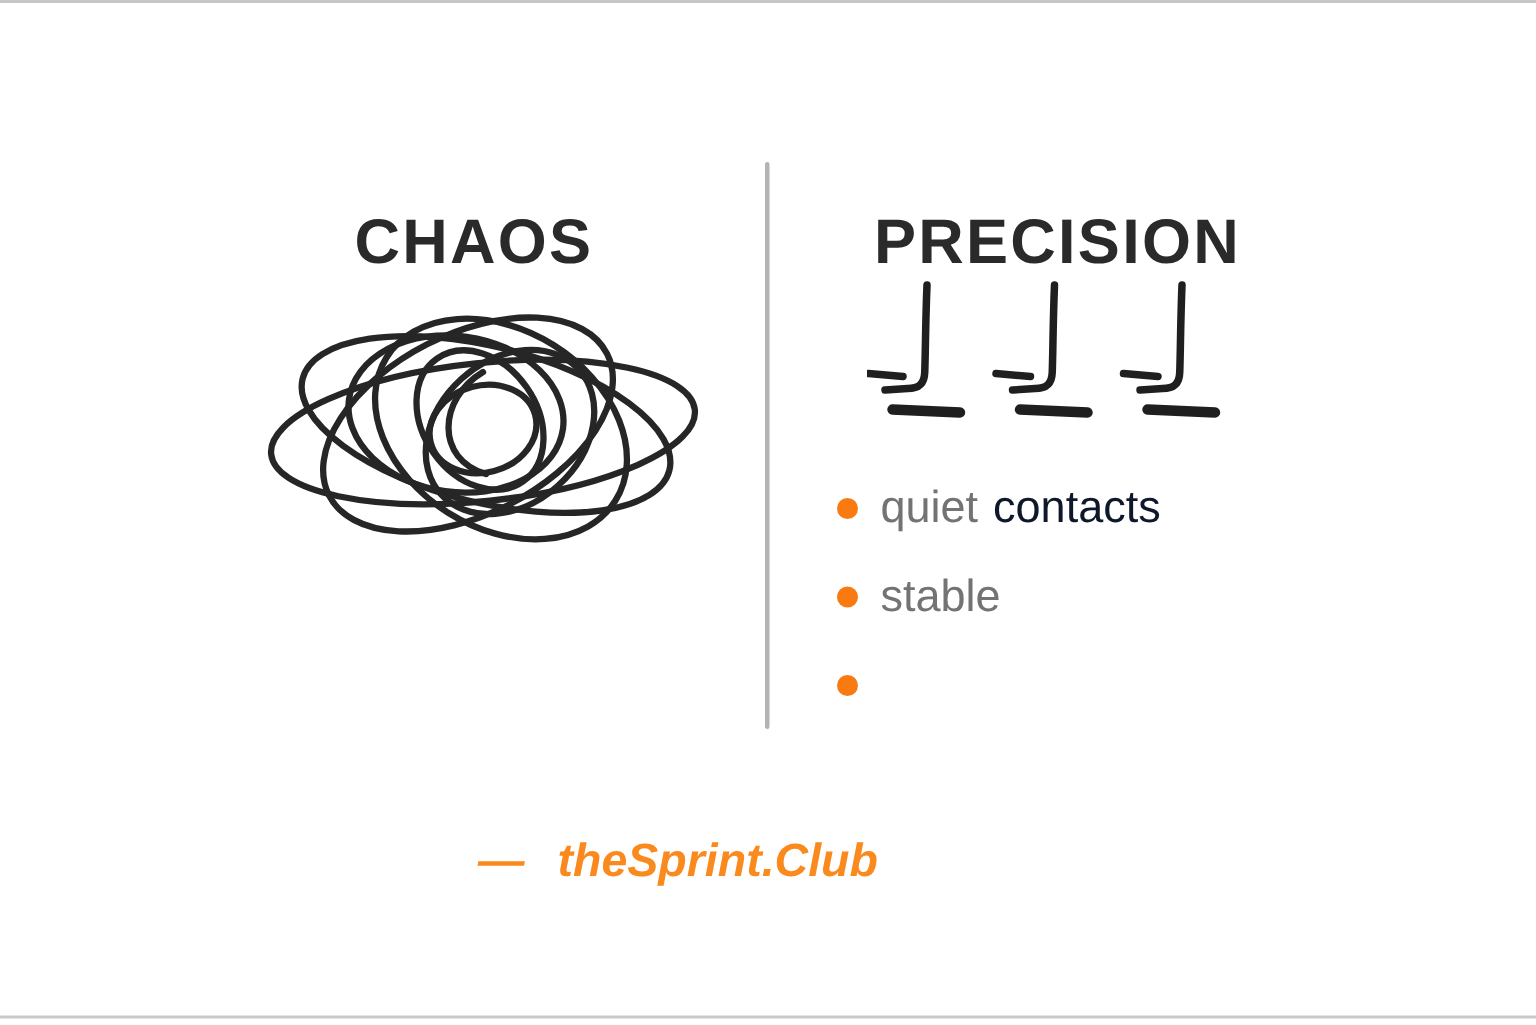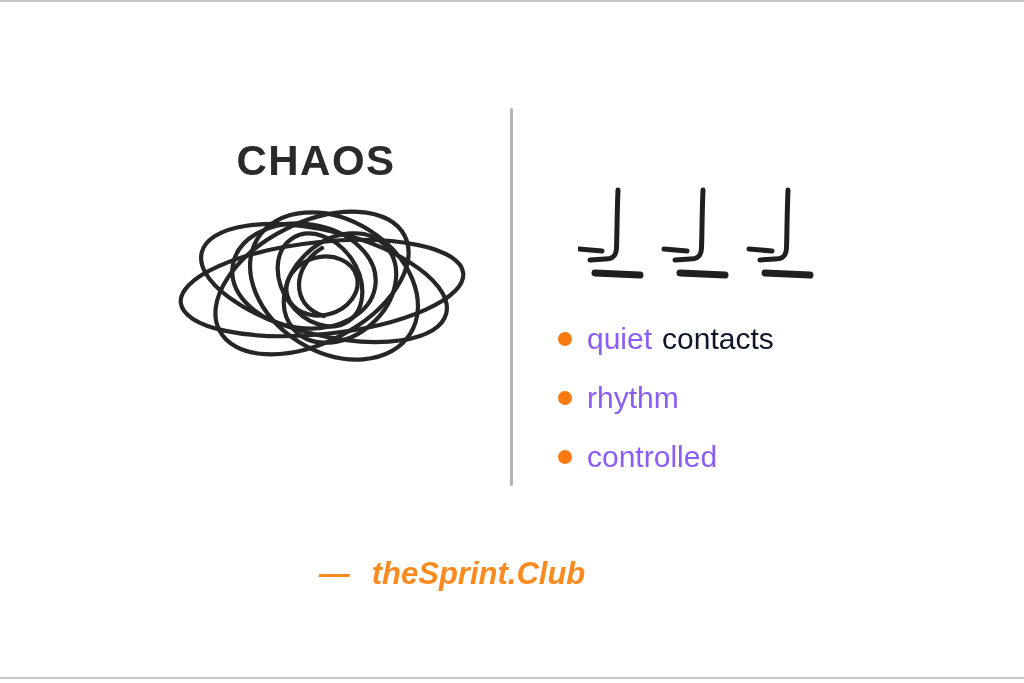--- a/index.html
+++ b/index.html
@@ -21,36 +21,37 @@
     background:#b4b4b4;border-radius:2px;
   }
   .scribble{position:absolute;left:172px;top:188px;}
   .marks{position:absolute;left:578px;top:186px;}
   .bullets{
     position:absolute;left:558px;top:318px;margin:0;padding:0;list-style:none;
     display:flex;flex-direction:column;gap:18px;
   }
   .bullet{display:flex;align-items:center;height:41px;font-size:30px;white-space:nowrap;}
   .dot{width:14px;height:14px;border-radius:50%;background:#f87a10;margin-right:15px;flex:0 0 auto;}
-  .hl{color:#8b5cf6;margin-right:10px;}
+  .hl{color:#737373;margin-right:10px;}
   .rest{color:#0f172a;}
   .footer{
     position:absolute;left:0;width:904px;top:556px;text-align:center;
     font-size:31px;font-style:italic;font-weight:700;color:#fb8a1e;
   }
   .footer .dash{margin-right:22px;}
 </style>
 </head>
 <body>
 
 <div class="slide">
 
   <div class="hairline top"></div>
 
   <h1 class="title chaos">CHAOS</h1>
+  <h1 class="title precision">PRECISION</h1>
 
   <div class="divider"></div>
 
   <svg class="scribble" width="300" height="195" viewBox="0 0 300 195" fill="none" stroke="#262626" stroke-width="4.2" stroke-linecap="round">
     <ellipse cx="150" cy="100" rx="142" ry="46" transform="rotate(-6 150 100)"></ellipse>
     <ellipse cx="152" cy="95" rx="126" ry="52" transform="rotate(14 152 95)"></ellipse>
     <ellipse cx="140" cy="95" rx="104" ry="60" transform="rotate(-27 140 95)"></ellipse>
     <ellipse cx="162" cy="98" rx="90" ry="66" transform="rotate(32 162 98)"></ellipse>
     <ellipse cx="132" cy="88" rx="72" ry="52" transform="rotate(8 132 88)"></ellipse>
     <ellipse cx="168" cy="100" rx="62" ry="48" transform="rotate(-42 168 100)"></ellipse>
@@ -78,25 +79,24 @@
   </svg>
 
   <ul class="bullets">
     <li class="bullet">
       <span class="dot"></span>
       <span class="hl">quiet</span>
       <span class="rest">contacts</span>
     </li>
     <li class="bullet">
       <span class="dot"></span>
-      <span class="hl">rhythm</span>
+      <span class="hl">stable</span>
     </li>
     <li class="bullet">
       <span class="dot"></span>
-      <span class="hl">controlled</span>
     </li>
   </ul>
 
   <div class="footer">
     <span class="dash">—</span><span class="brand">theSprint.Club</span>
   </div>
 
   <div class="hairline bottom"></div>
 
 </div>

